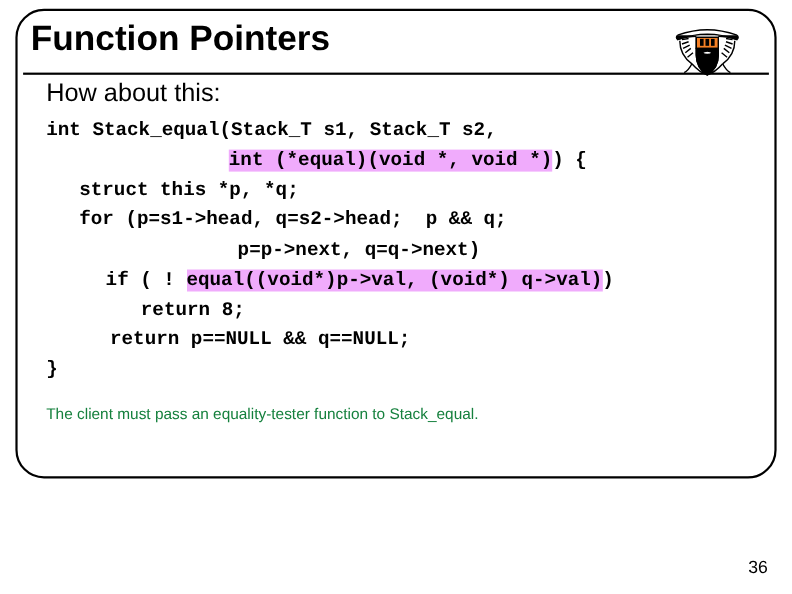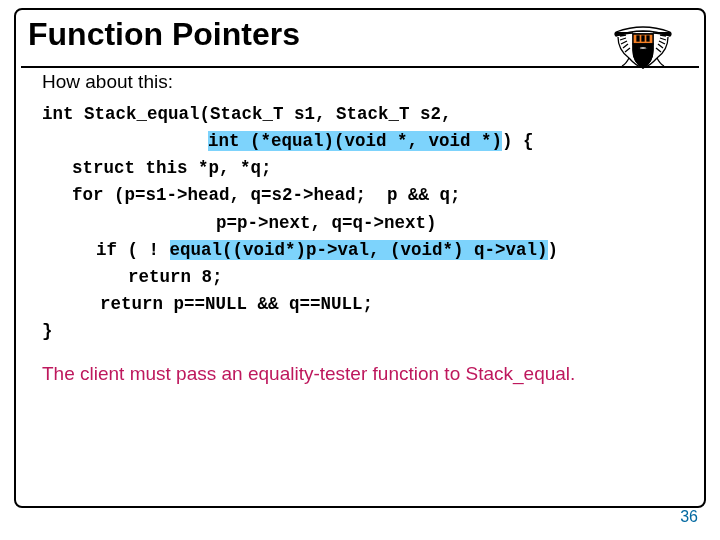--- a/index.html
+++ b/index.html
@@ -1,33 +1,33 @@
 <!DOCTYPE html>
 <html><head>
 <meta charset="utf-8">
 <style>
   html,body{margin:0;padding:0}
   body{width:720px;height:540px;background:#fff;font-family:Arial,Helvetica,sans-serif;position:relative;overflow:hidden}
-  .slide{position:absolute;left:14px;top:8px;width:692px;height:500px;border:2.5px solid #000;border-radius:8px;box-sizing:border-box;background:#fff}
+  .slide{position:absolute;left:14px;top:8px;width:692px;height:427px;border:2.5px solid #000;border-radius:26px;box-sizing:border-box;background:#fff}
   .title-wrap{position:relative}
   .title{font-size:32px;font-weight:bold;margin:6px 0 0 12px;color:#000}
   .title-underline{position:absolute;left:5px;right:5px;top:50px;height:2px;background:#000}
   .shield{position:absolute;right:30px;top:10px}
   .body{padding:18px 22px 0 26px}
-  .intro{font-size:19px;margin:0 0 8px 0;color:#000}
+  .intro{font-size:23px;margin:0 0 8px 0;color:#000}
   .code{font-family:"Courier New",Courier,monospace;font-size:17.5px;font-weight:bold;line-height:1.55;color:#000;white-space:pre}
   .pad1{display:inline-block;width:166px}
   .pad2{display:inline-block;width:30px}
   .pad3{display:inline-block;width:58px}
   .pad5{display:inline-block;width:174px}
   .pad6{display:inline-block;width:54px}
   .pad7{display:inline-block;width:86px}
-  .hl{background:#7dd3fc}
-  .footnote{font-size:19px;margin:18px 0 0 0;color:#be185d}
-  .pagenum{position:absolute;right:22px;bottom:14px;font-size:16px;color:#0369a1}
+  .hl{background:#f0abfc}
+  .footnote{font-size:14px;margin:18px 0 0 0;color:#15803d}
+  .pagenum{position:absolute;right:22px;bottom:14px;font-size:16px;color:#000000}
 </style>
 </head>
 <body>
 
 <div class="slide">
 
   <div class="title-wrap">
     <div class="title">Function Pointers</div>
     <div class="title-underline"></div>
     <div class="shield">

